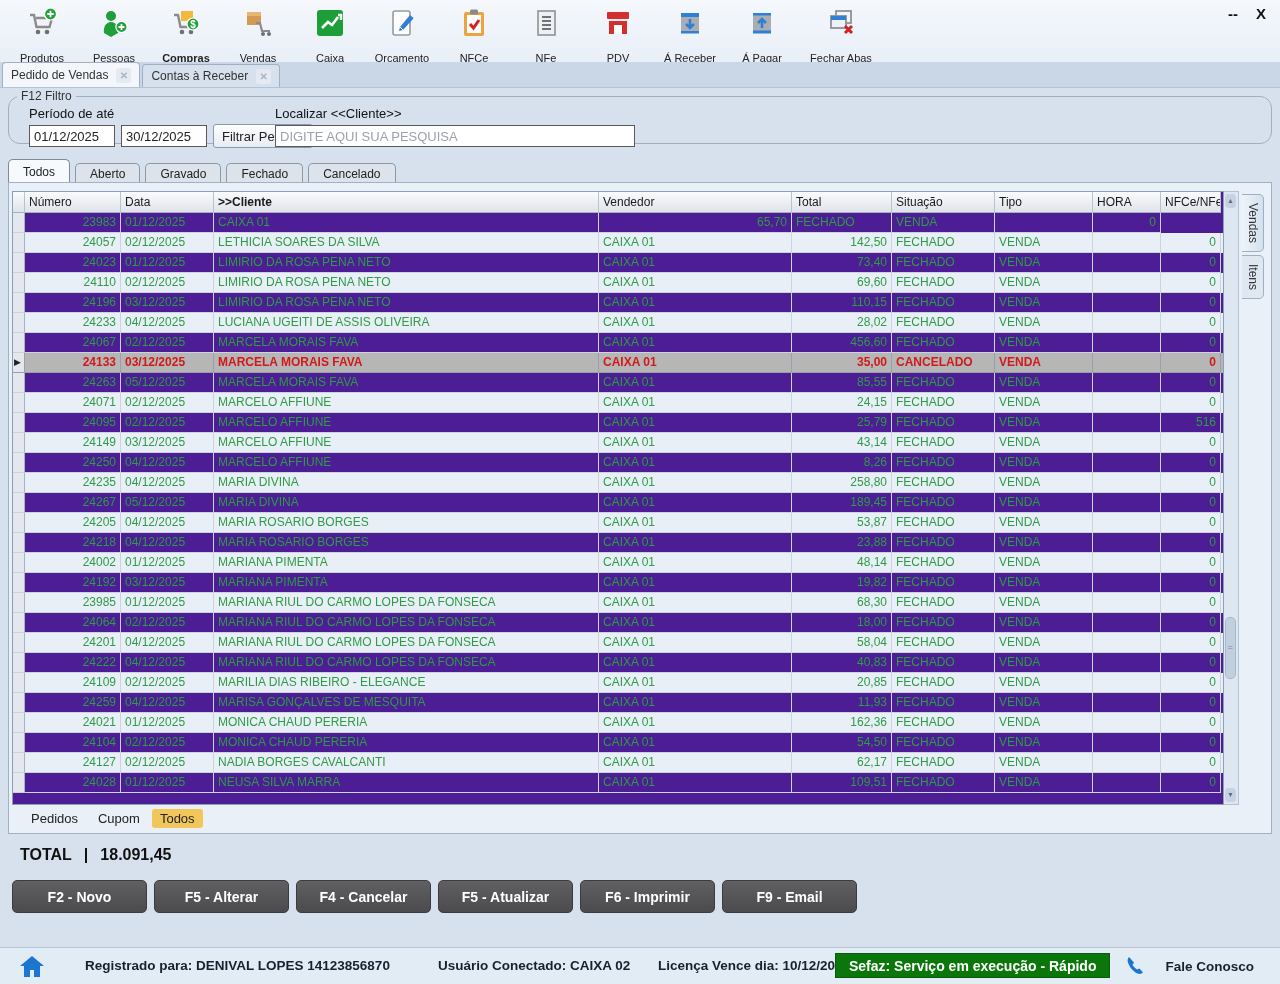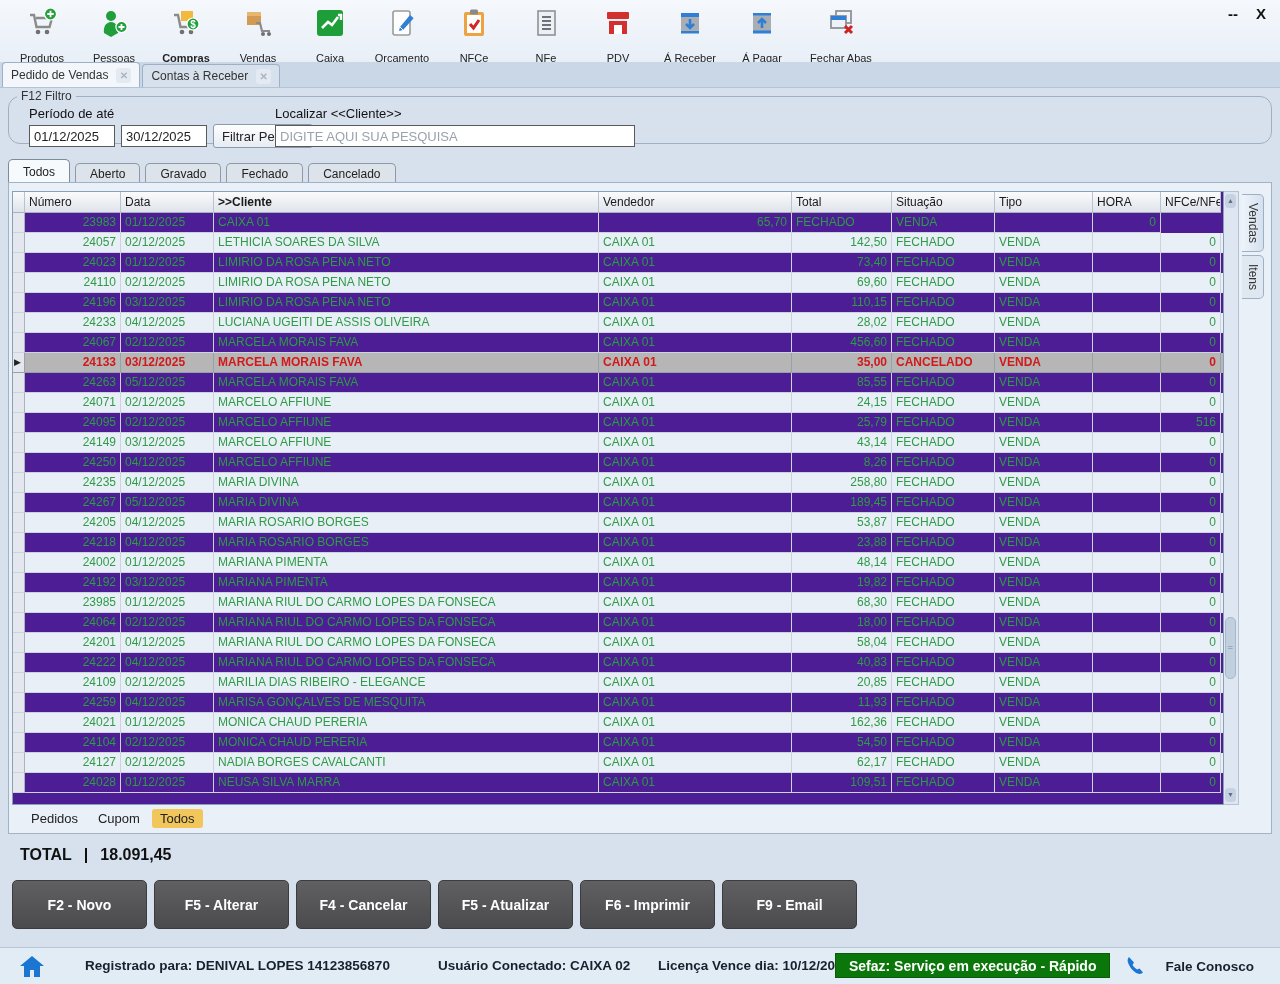--- a/index.html
+++ b/index.html
@@ -128,21 +128,21 @@
   
   .bottom-tabs { position:absolute; left:14px; top:626px; display:flex; gap:4px; }
   .b-tab { font-size:13px; color:#222; padding:2px 8px; border-radius:3px; cursor:pointer; }
   .b-tab.active { background:#f1c75b; }
   
   .total-bar { position:absolute; top:846px; left:20px; display:flex; gap:12px; align-items:center; }
   .total-bar span { font-size:16px; font-weight:bold; color:#111; }
   
   .actions { position:absolute; top:880px; left:12px; display:flex; gap:7px; }
   .act-btn {
-    width:135px; height:49px; border-radius:5px; border:1px solid #3c3c3e;
+    width:135px; height:33px; border-radius:5px; border:1px solid #3c3c3e;
     background:linear-gradient(#606062,#4b4b4d);
     color:#fff; font-family:"Liberation Sans",sans-serif; font-size:14px; font-weight:bold; cursor:pointer;
   }
   
   .statusbar {
     position:absolute; bottom:0; left:0; right:0; height:37px;
     background:#e2ecf5; border-top:1px solid #b9c6d4;
   }
   .sb-item { position:absolute; top:10px; font-size:13.5px; font-weight:bold; color:#14212e; white-space:nowrap; }
   .sb-home { position:absolute; left:18px; top:5px; width:28px; height:28px; cursor:pointer; }

